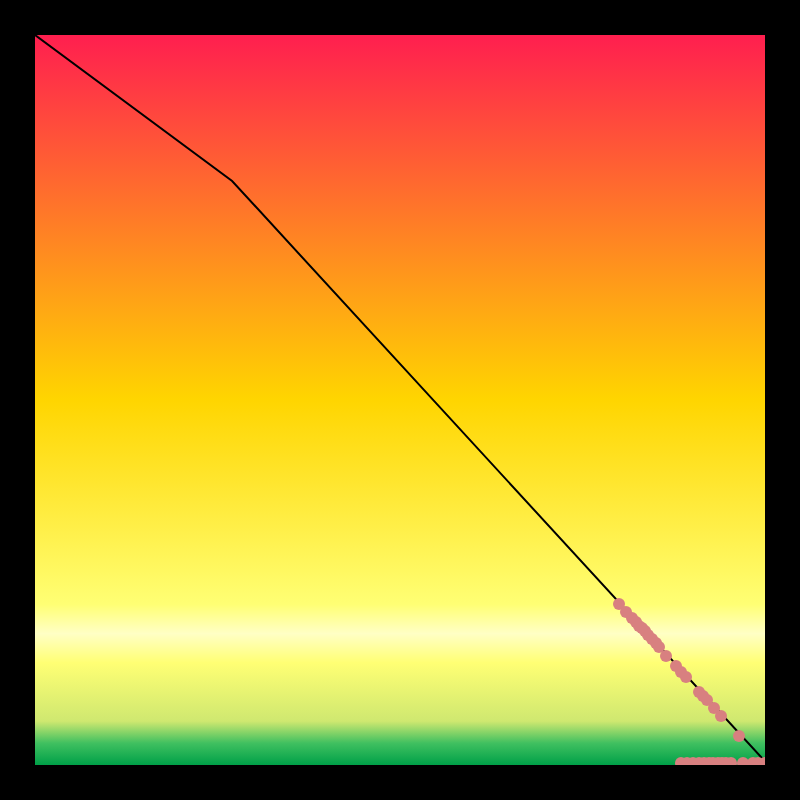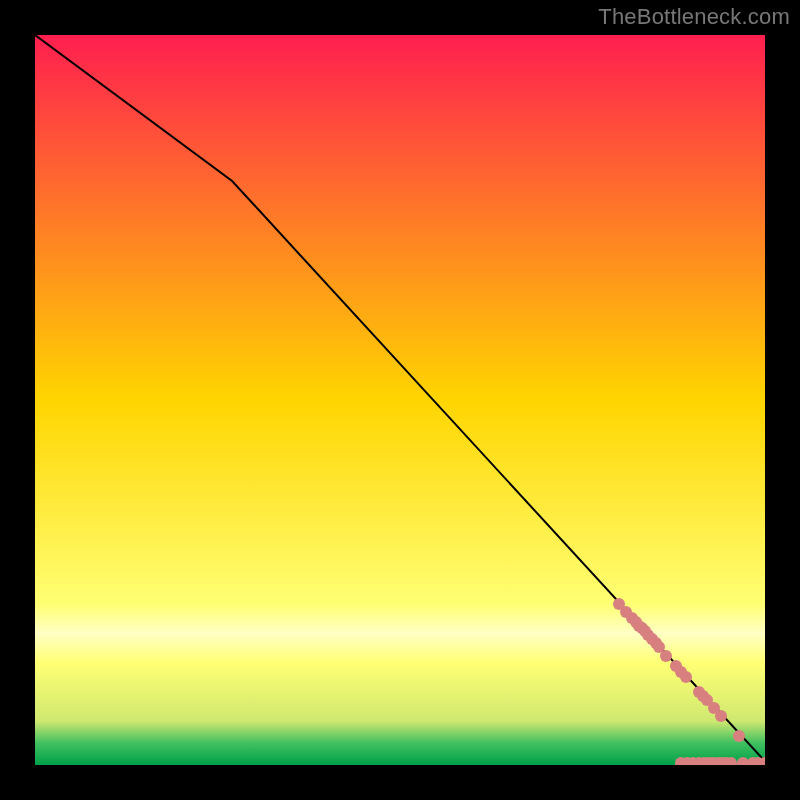--- a/index.html
+++ b/index.html
@@ -50,21 +50,20 @@
     margin-left: -6px;
     margin-top: -6px;
     border-radius: 50%;
     background: #d88080;
   }
 </style>
 </head>
 <body>
 
 <div class="outer">
-  <div class="attribution">TheBottleneck.com</div>
   <div class="plot">
     <svg class="bg" viewBox="0 0 100 100" preserveAspectRatio="none">
       <defs>
         <linearGradient id="bg-grad" x1="0" y1="0" x2="0" y2="1">
             <stop offset="0%" stop-color="#ff1f4f"></stop>
             <stop offset="50%" stop-color="#ffd500"></stop>
             <stop offset="78%" stop-color="#ffff74"></stop>
             <stop offset="82%" stop-color="#ffffc5"></stop>
             <stop offset="86%" stop-color="#ffff74"></stop>
             <stop offset="94%" stop-color="#cfe870"></stop>

